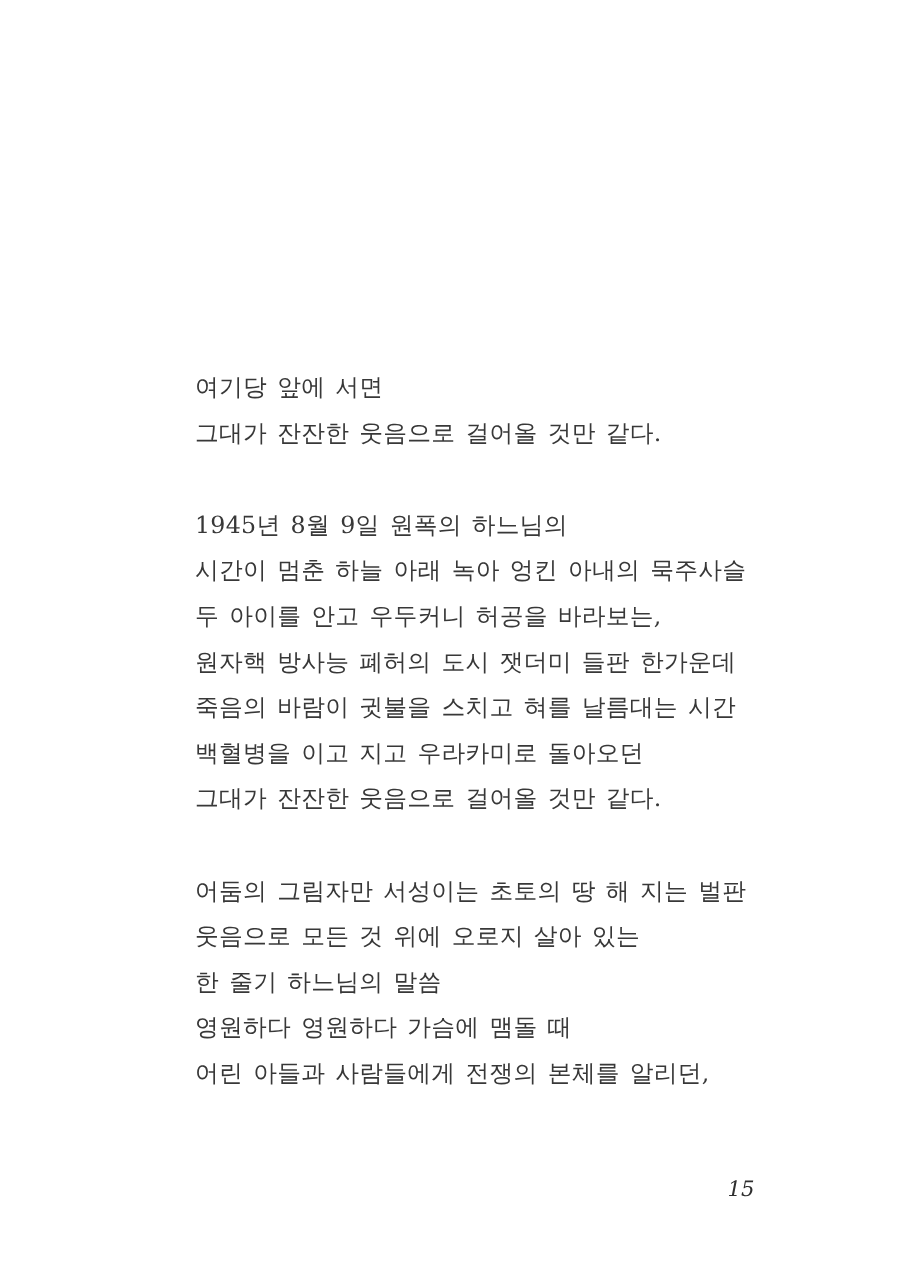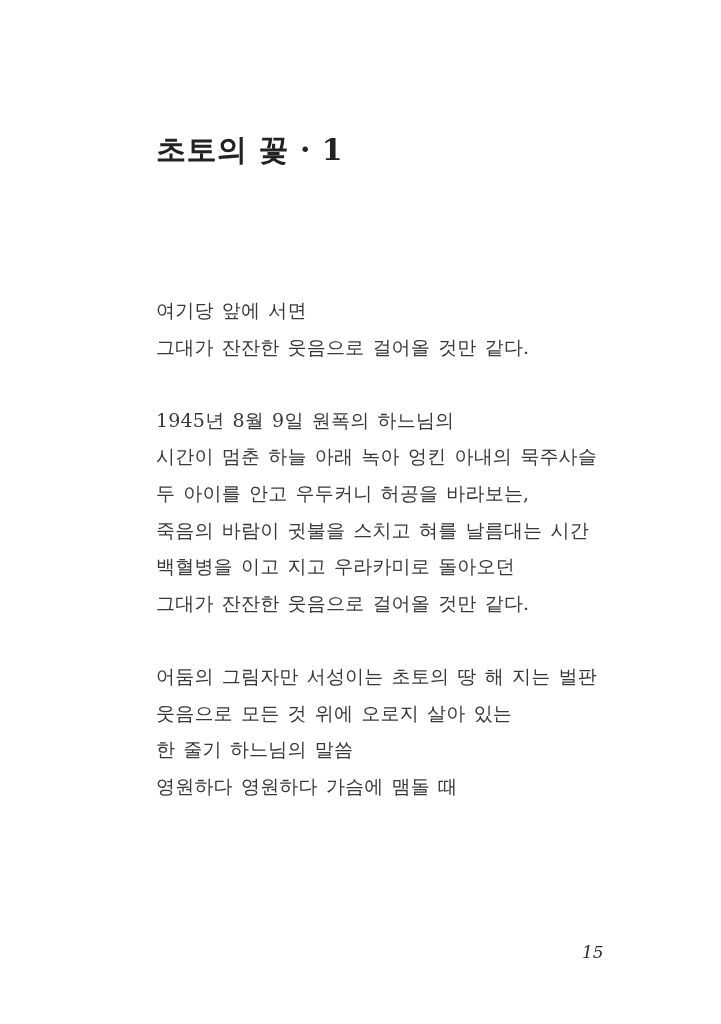--- a/index.html
+++ b/index.html
@@ -60,43 +60,44 @@
     color: #2e2e2e;
     font-family: "DejaVu Serif", "Liberation Serif", serif;
     font-style: italic;
   }
 </style>
 </head>
 <body>
 
 <div class="sheet">
 
-  <h1 class="poem-title">초토의 꽃 · 1</h1>
 
 
   <div class="poem-body">
 
     <div class="stanza">
       <div class="poem-line">여기당 앞에 서면</div>
       <div class="poem-line">그대가 잔잔한 웃음으로 걸어올 것만 같다.</div>
     </div>
 
     <div class="stanza">
       <div class="poem-line">1945년 8월 9일 원폭의 하느님의</div>
       <div class="poem-line">시간이 멈춘 하늘 아래 녹아 엉킨 아내의 묵주사슬</div>
       <div class="poem-line">두 아이를 안고 우두커니 허공을 바라보는,</div>
+      <div class="poem-line">원자핵 방사능 폐허의 도시 잿더미 들판 한가운데</div>
       <div class="poem-line">죽음의 바람이 귓불을 스치고 혀를 날름대는 시간</div>
       <div class="poem-line">백혈병을 이고 지고 우라카미로 돌아오던</div>
       <div class="poem-line">그대가 잔잔한 웃음으로 걸어올 것만 같다.</div>
     </div>
 
     <div class="stanza">
       <div class="poem-line">어둠의 그림자만 서성이는 초토의 땅 해 지는 벌판</div>
       <div class="poem-line">웃음으로 모든 것 위에 오로지 살아 있는</div>
       <div class="poem-line">한 줄기 하느님의 말씀</div>
       <div class="poem-line">영원하다 영원하다 가슴에 맴돌 때</div>
+      <div class="poem-line">어린 아들과 사람들에게 전쟁의 본체를 알리던,</div>
     </div>
 
   </div>
 
   <div class="page-number">15</div>
 
 </div>
 
 </body></html>

